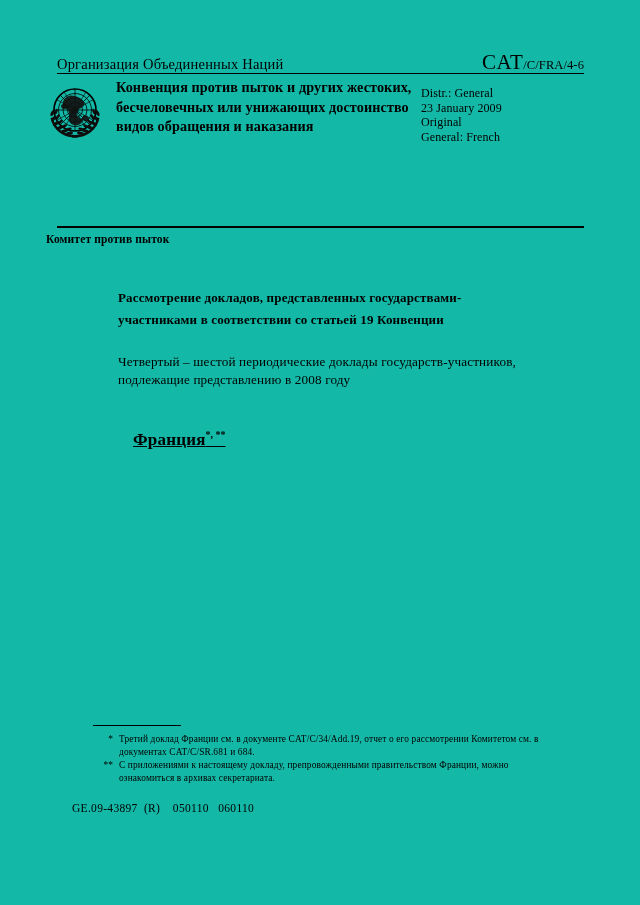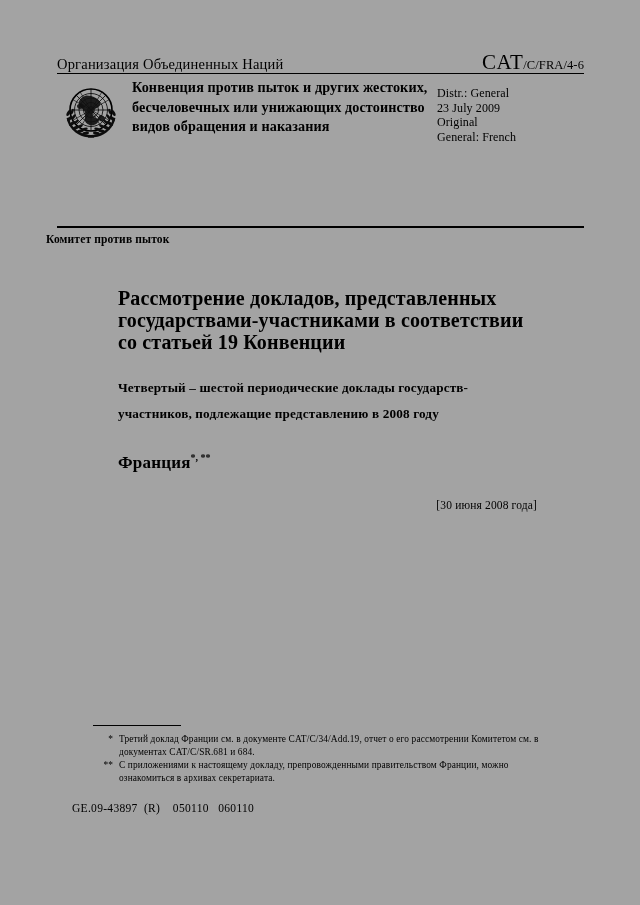--- a/index.html
+++ b/index.html
@@ -14,21 +14,21 @@
     font-family: "Liberation Serif", "DejaVu Serif", serif;
     color: #000000;
     overflow: hidden;
   }
 
   .page {
     position: absolute;
     left: 0; top: 0;
     width: 640px;
     height: 905px;
-    background: #a3a3a3;
+    background: #14b8a6;
   }
 
   
   .masthead {
     position: absolute;
     left: 57px;
     top: 50px;
     width: 527px;
     display: flex;
     align-items: baseline;
@@ -58,21 +58,21 @@
     left: 57px;
     top: 73px;
     width: 527px;
     height: 0;
     border-top: 1px solid #000;
   }
 
   
   .band {
     position: absolute;
-    left: 57px;
+    left: 41px;
     top: 80px;
     width: 527px;
     height: 90px;
   }
 
   .emblem {
     position: absolute;
     left: 2px;
     top: 2px;
     width: 64px;
@@ -122,40 +122,41 @@
 
   
   .body-block {
     position: absolute;
     left: 118px;
     top: 287px;
     width: 420px;
   }
   .main-title {
     font-weight: bold;
-    font-size: 20px;
+    font-size: 13px;
     line-height: 22px;
     letter-spacing: 0.15px;
     margin: 0;
   }
   .sub-title {
-    font-weight: bold;
+    font-weight: normal;
     font-size: 13.2px;
-    line-height: 26px;
+    line-height: 18px;
     letter-spacing: 0.15px;
     margin: 0;
     padding-top: 22px;
   }
   .country {
     font-weight: bold;
     font-size: 17px;
     line-height: 22px;
     letter-spacing: 0.2px;
-    margin: 0;
+    margin: 15px;
     padding-top: 20px;
+    text-decoration: underline;
   }
   .country sup {
     font-size: 10px;
     vertical-align: super;
     font-weight: bold;
     letter-spacing: 0;
   }
   .date-line {
     text-align: right;
     font-size: 11.5px;
@@ -280,40 +281,39 @@
 
           <path d="M29 53.8 h6 v1.8 h-6 z"></path>
         </g>
       </svg>
     </div>
 
     <div class="conv-title">Конвенция против пыток и других жестоких, бесчеловечных или унижающих достоинство видов обращения и наказания</div>
 
     <div class="distr">
       <div>Distr.: General</div>
-      <div>23 July 2009</div>
+      <div>23 January 2009</div>
       <div>Original</div>
       <div>General: French</div>
     </div>
   </div>
 
   <div class="rule-thick"></div>
 
   <div class="committee">Комитет против пыток</div>
 
   <div class="body-block">
     <h1 class="main-title">Рассмотрение докладов, представленных государствами-участниками в соответствии со статьей 19 Конвенции</h1>
 
     <h2 class="sub-title">Четвертый – шестой периодические доклады государств-участников, подлежащие представлению в 2008 году</h2>
 
     <div class="country">
       <span>Франция</span><sup>*, **</sup>
     </div>
 
-    <div class="date-line">[30 июня 2008 года]</div>
   </div>
 
   <div class="fn-rule"></div>
   <div class="footnotes">
     <div class="fn">
       <span class="mark">*</span>
       <span>Третий доклад Франции см. в документе CAT/C/34/Add.19, отчет о его рассмотрении Комитетом см. в документах CAT/C/SR.681 и 684.</span>
     </div>
     <div class="fn">
       <span class="mark">**</span>

